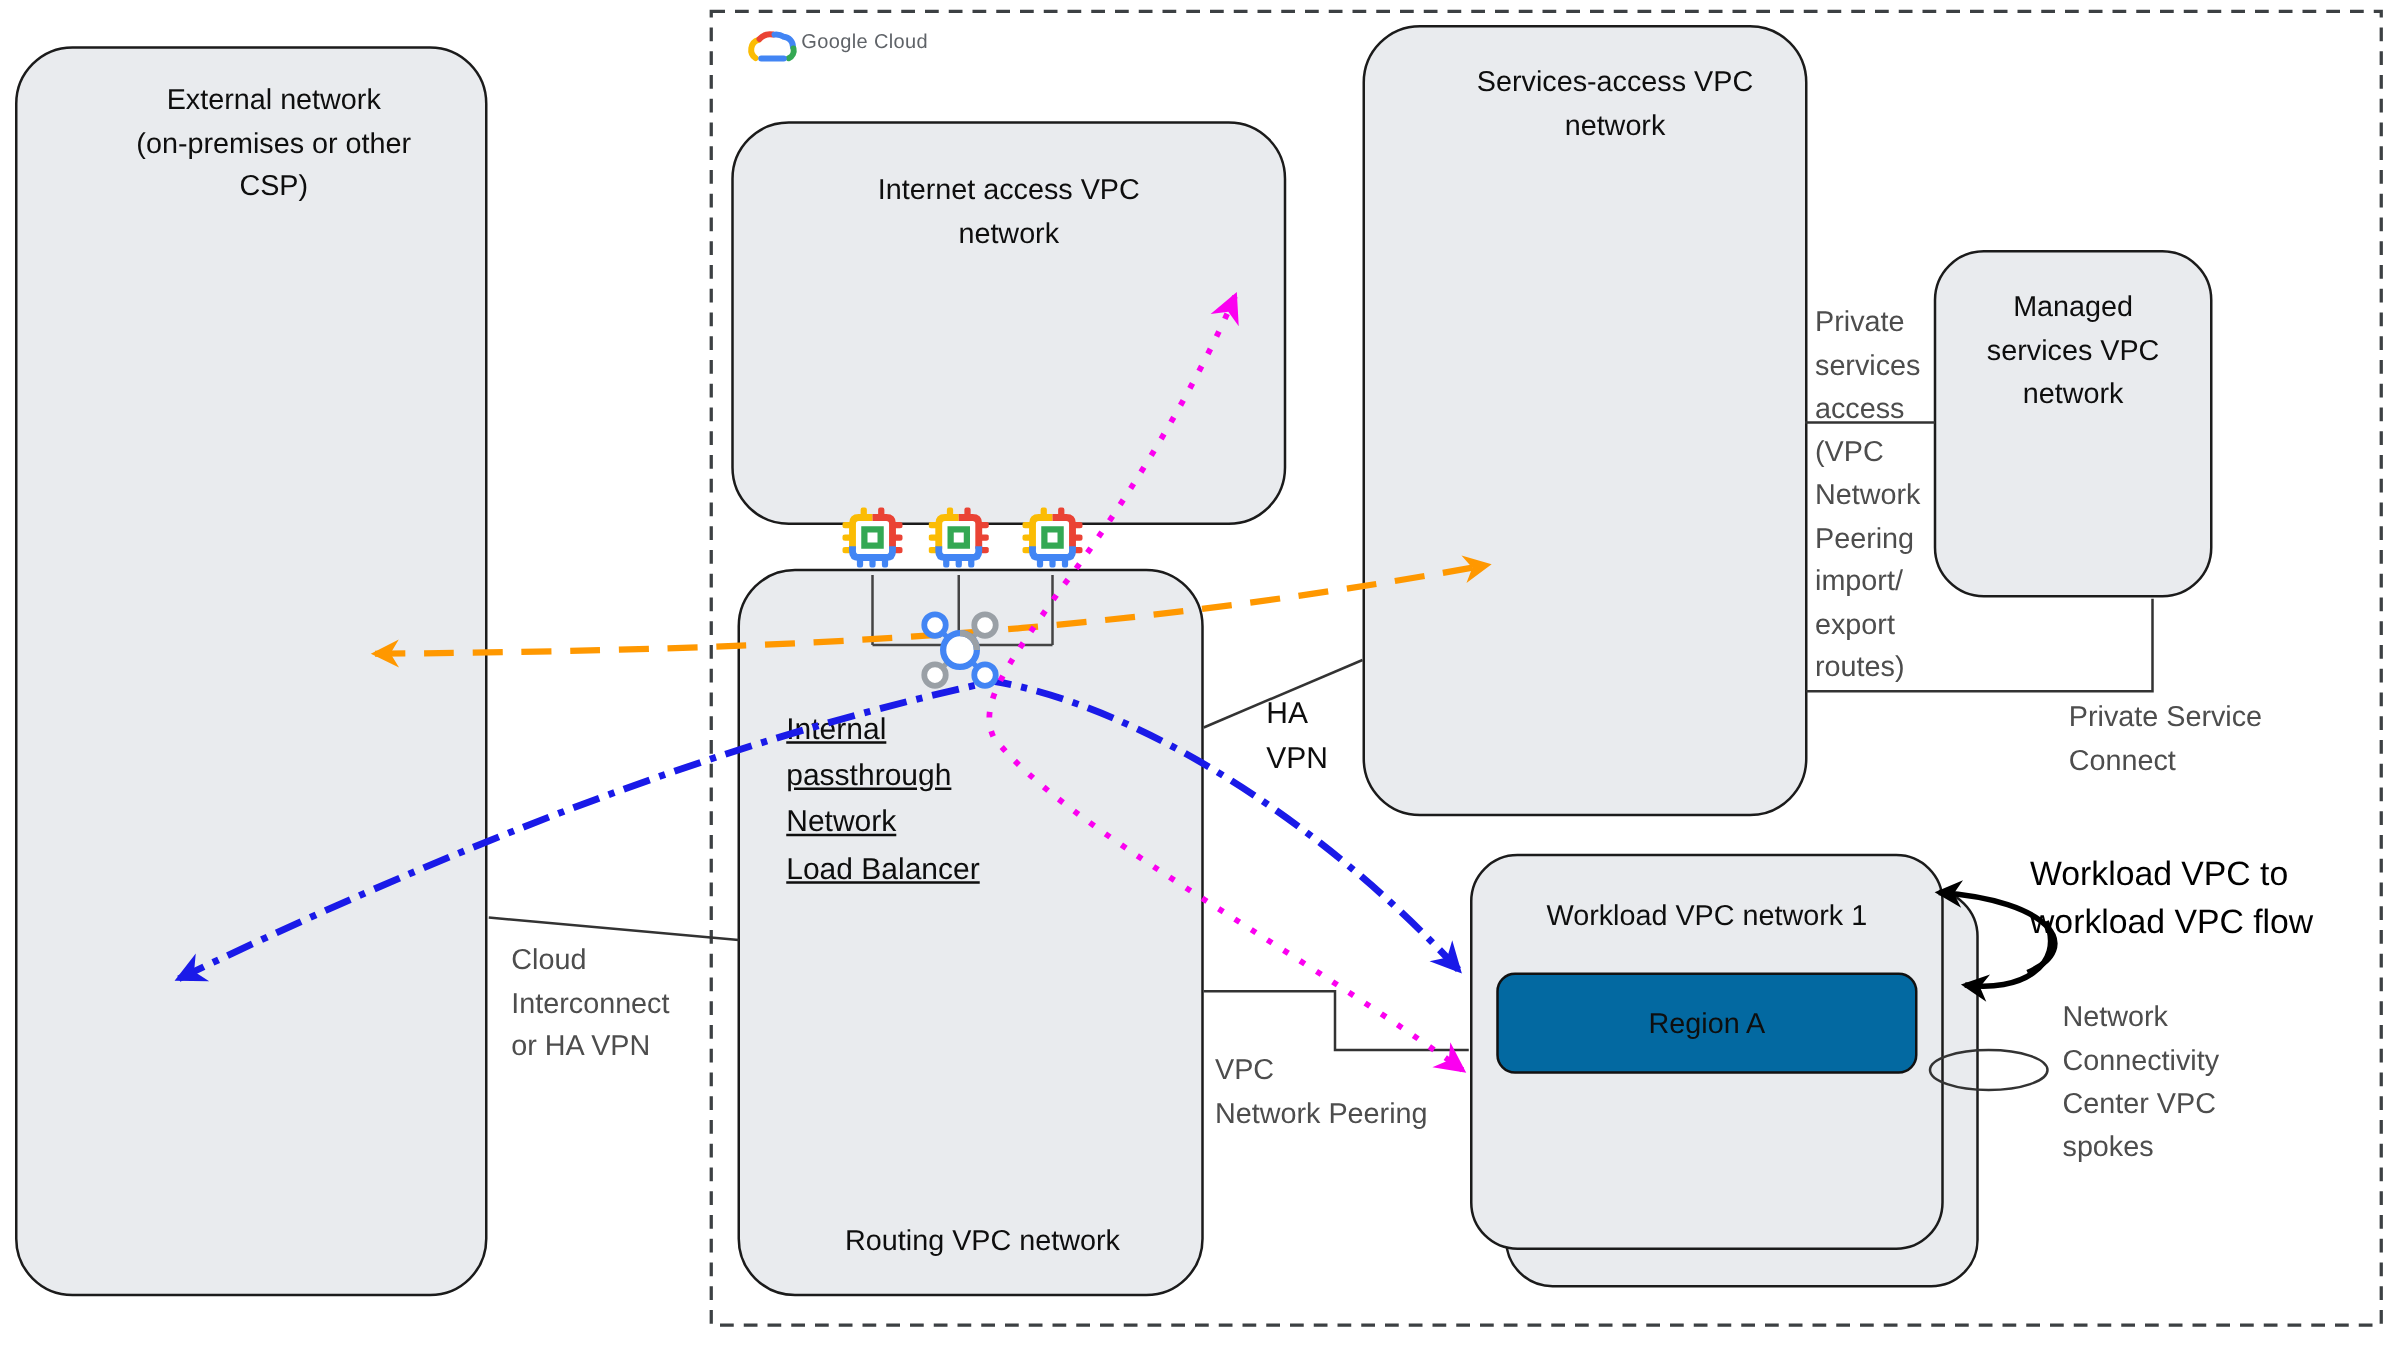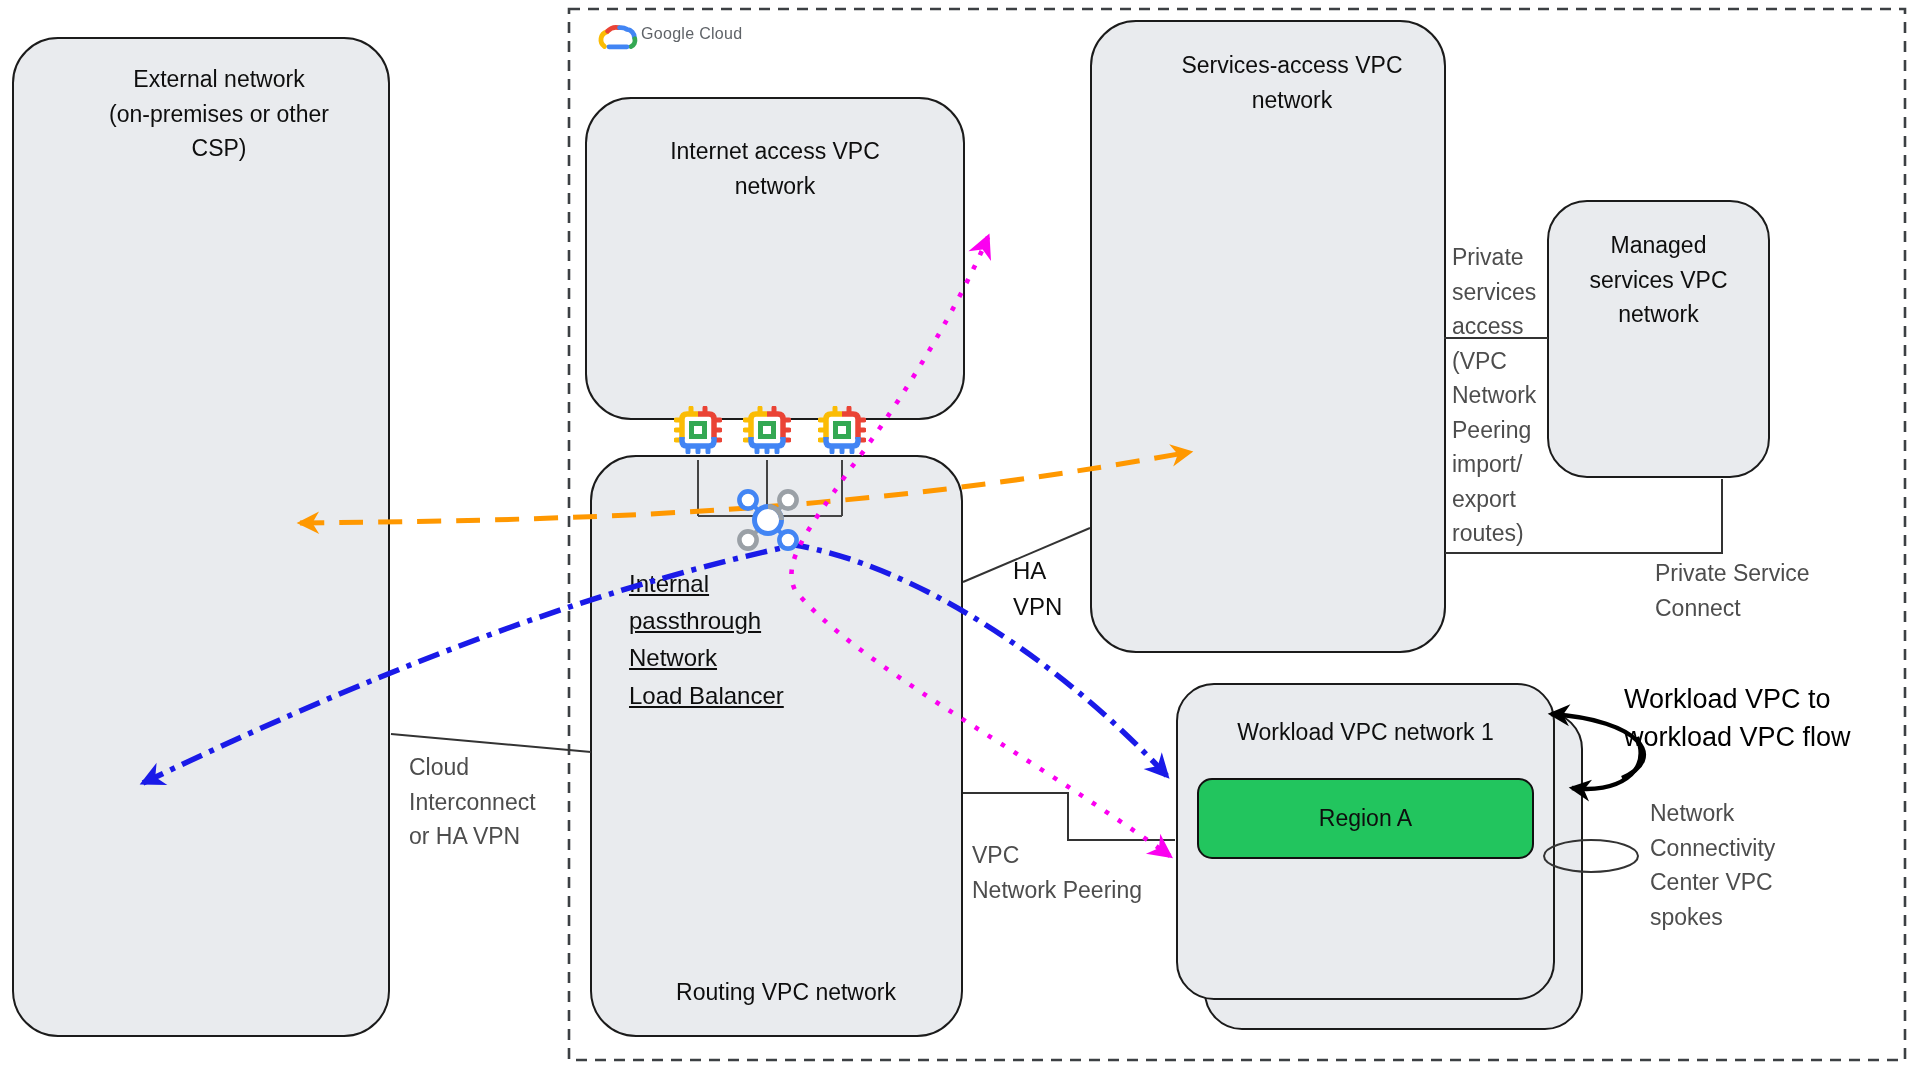--- a/index.html
+++ b/index.html
@@ -4,37 +4,37 @@
 <style>
   html,body{margin:0;padding:0;background:#fff;}
   #stage{position:relative;width:1920px;height:1082px;background:#ffffff;overflow:hidden;
          font-family:"Liberation Sans","DejaVu Sans",sans-serif;}
   .vpc-box{position:absolute;background:#e9ebee;border:2.4px solid #1b1b1b;border-radius:46px;box-sizing:border-box;z-index:1;}
   .box-title{position:absolute;left:0;right:0;text-align:center;color:#0e0e0e;font-size:23px;line-height:1.5;white-space:pre-line;}
   .glabel{position:absolute;color:#4d4d4d;font-size:23px;line-height:1.5;white-space:pre-line;z-index:6;}
   .blabel{position:absolute;color:#0e0e0e;font-size:24px;line-height:1.5;white-space:pre-line;z-index:6;}
   #lb-label{font-size:24px;line-height:1.55;}
   #workload-flow-label{font-size:27px;line-height:1.4;color:#000;}
-  #region-box{position:absolute;background:#22c55e;border:2.2px solid #111;border-radius:15px;
+  #region-box{position:absolute;background:#0369a1;border:2.2px solid #111;border-radius:15px;
               display:flex;align-items:center;justify-content:center;font-size:23px;color:#0e0e0e;z-index:2;}
   #overlay{position:absolute;left:0;top:0;z-index:5;pointer-events:none;}
   #gc-logo-text{position:absolute;left:641px;top:25px;font-size:16px;color:#5f6368;z-index:6;letter-spacing:.3px;}
 </style>
 </head>
 <body>
 
 <div id="stage">
 
   <div class="vpc-box" id="external-box" style="left:12px;top:37px;width:378px;height:1000px;">
     <div class="box-title" style="top:23px;margin-left:36px;">External network
 (on-premises or other
 CSP)</div>
   </div>
 
-  <div class="vpc-box" id="internet-box" style="left:585px;top:97px;width:380px;height:323px;">
+  <div class="vpc-box" id="internet-box" style="left:585px;top:97px;width:444px;height:323px;">
     <div class="box-title" style="top:35px;">Internet access VPC
 network</div>
   </div>
 
   <div class="vpc-box" id="routing-box" style="left:590px;top:455px;width:373px;height:582px;">
     <div class="blabel" id="lb-label" style="left:37px;top:108px;text-decoration:underline;">Internal
 passthrough
 Network
 Load Balancer</div>
     <div class="box-title" style="bottom:26px;top:auto;padding-left:19px;">Routing VPC network</div>

